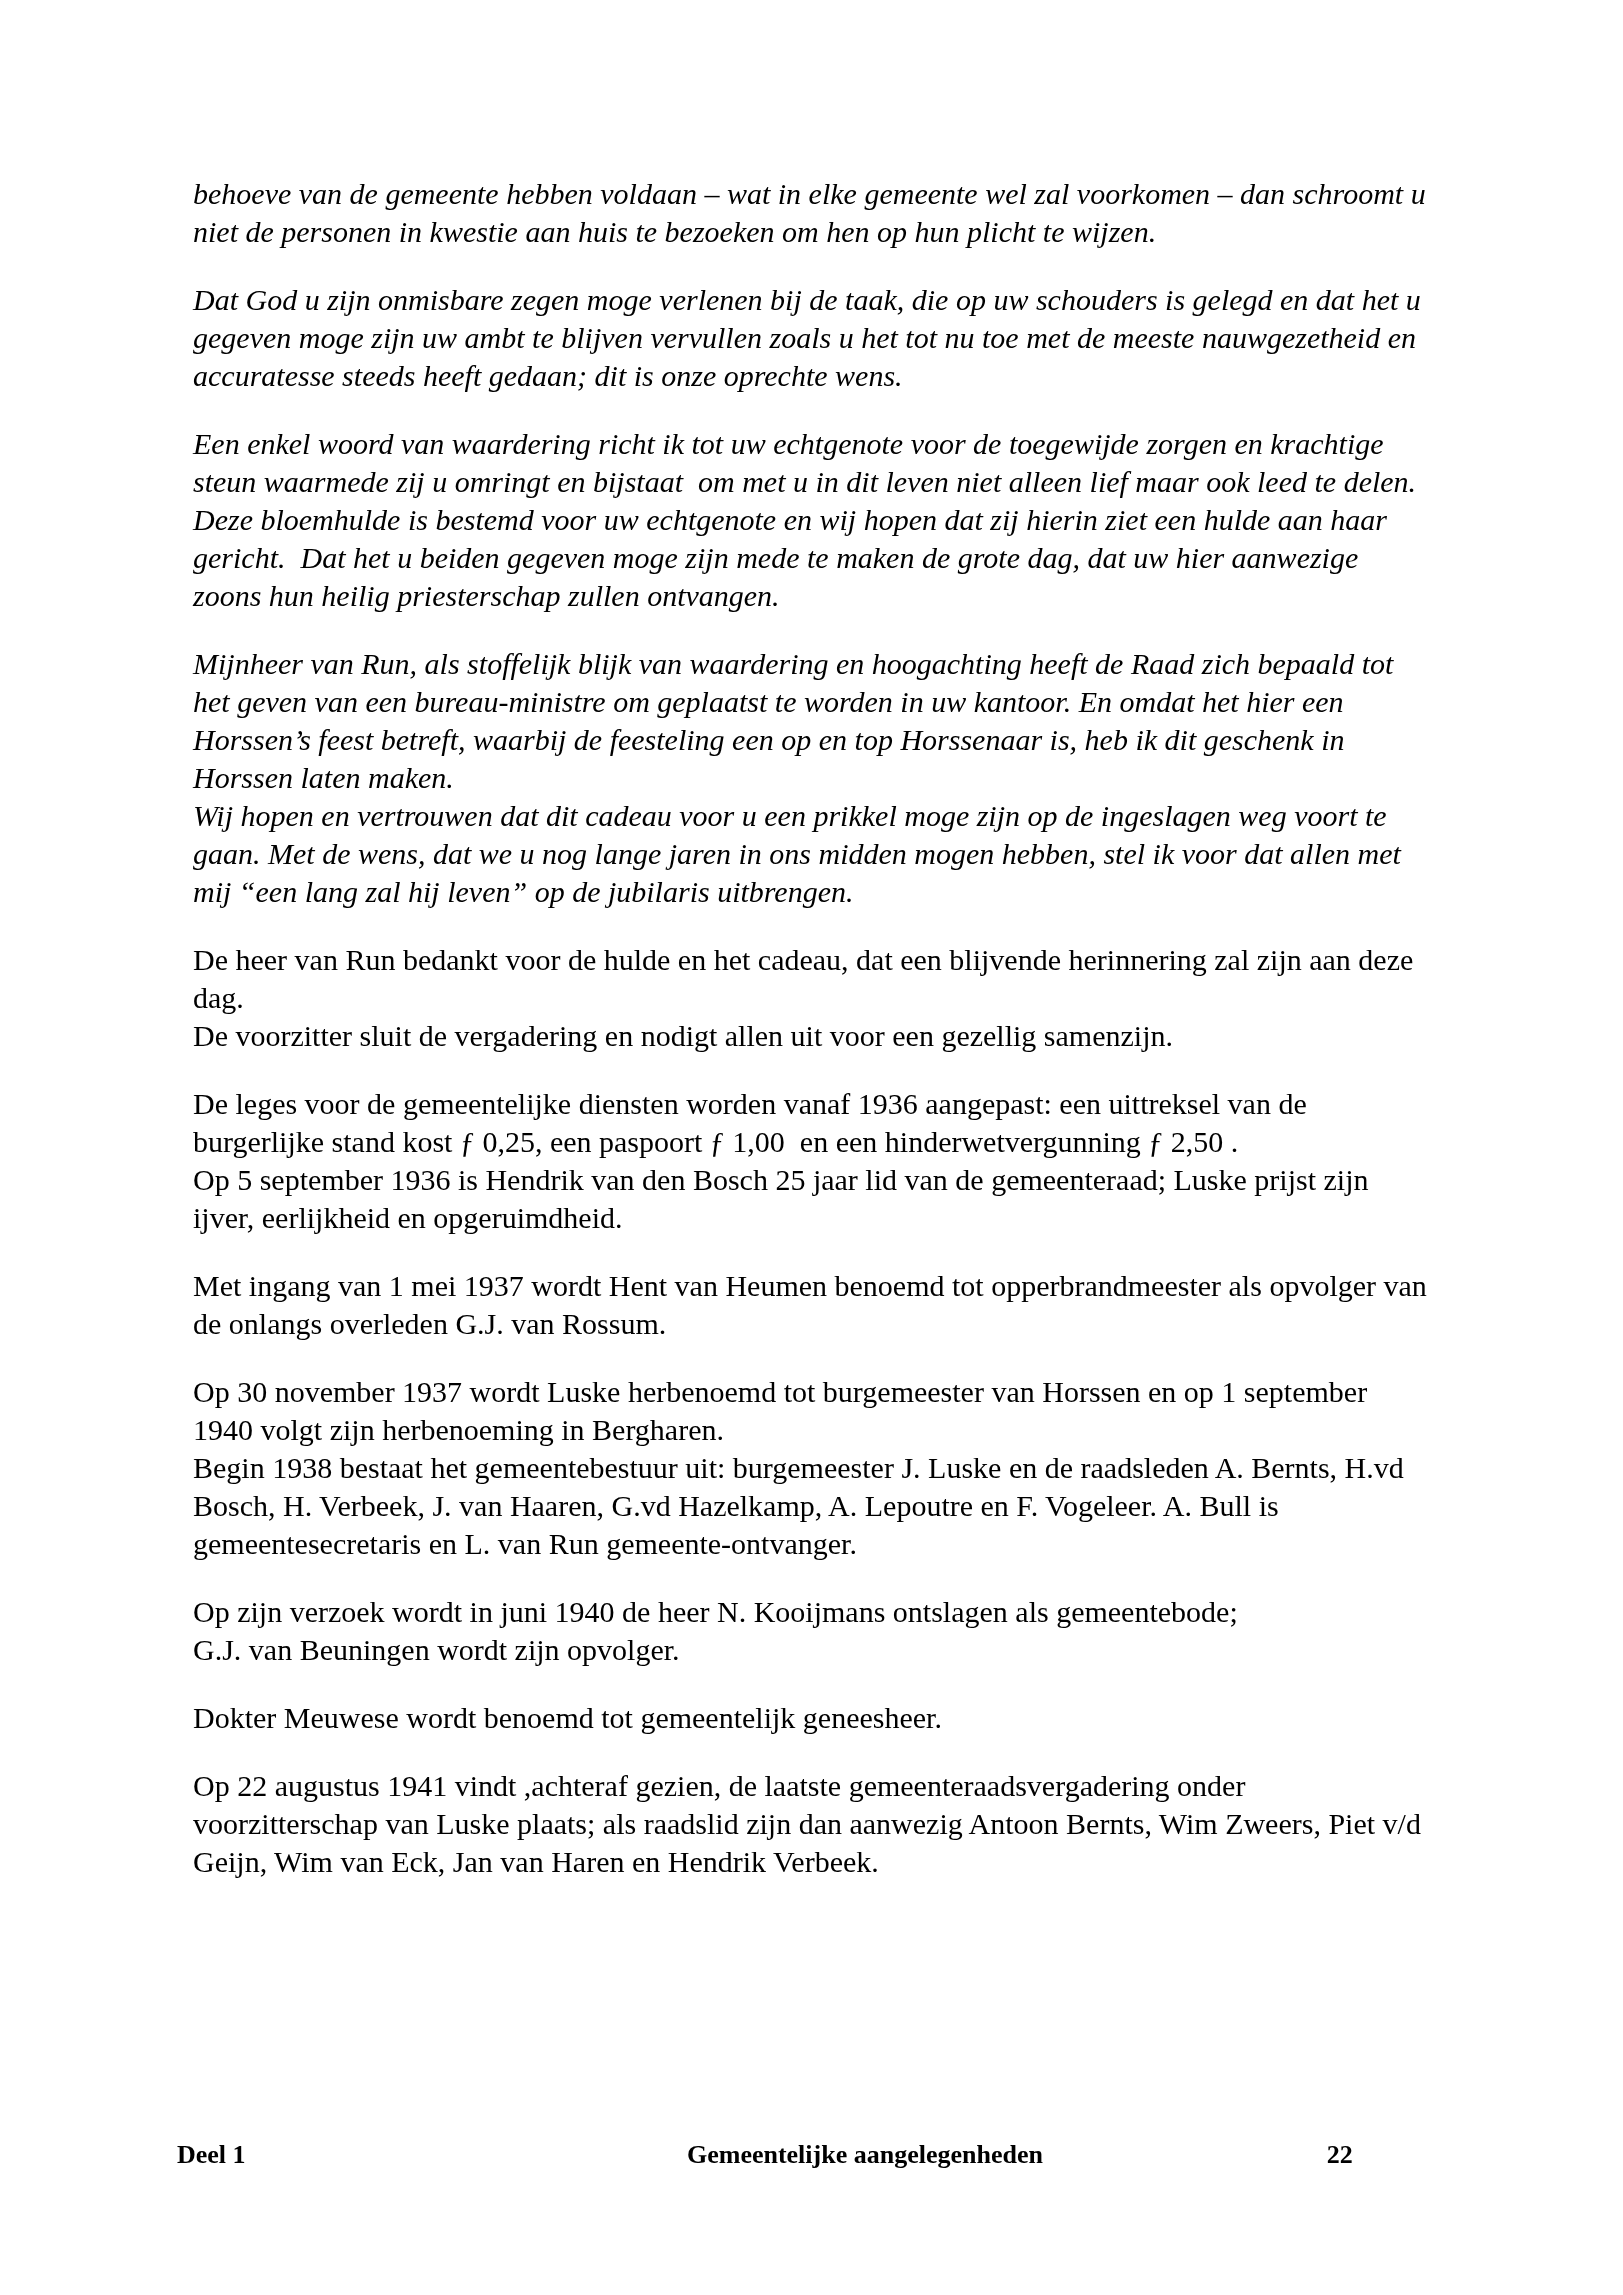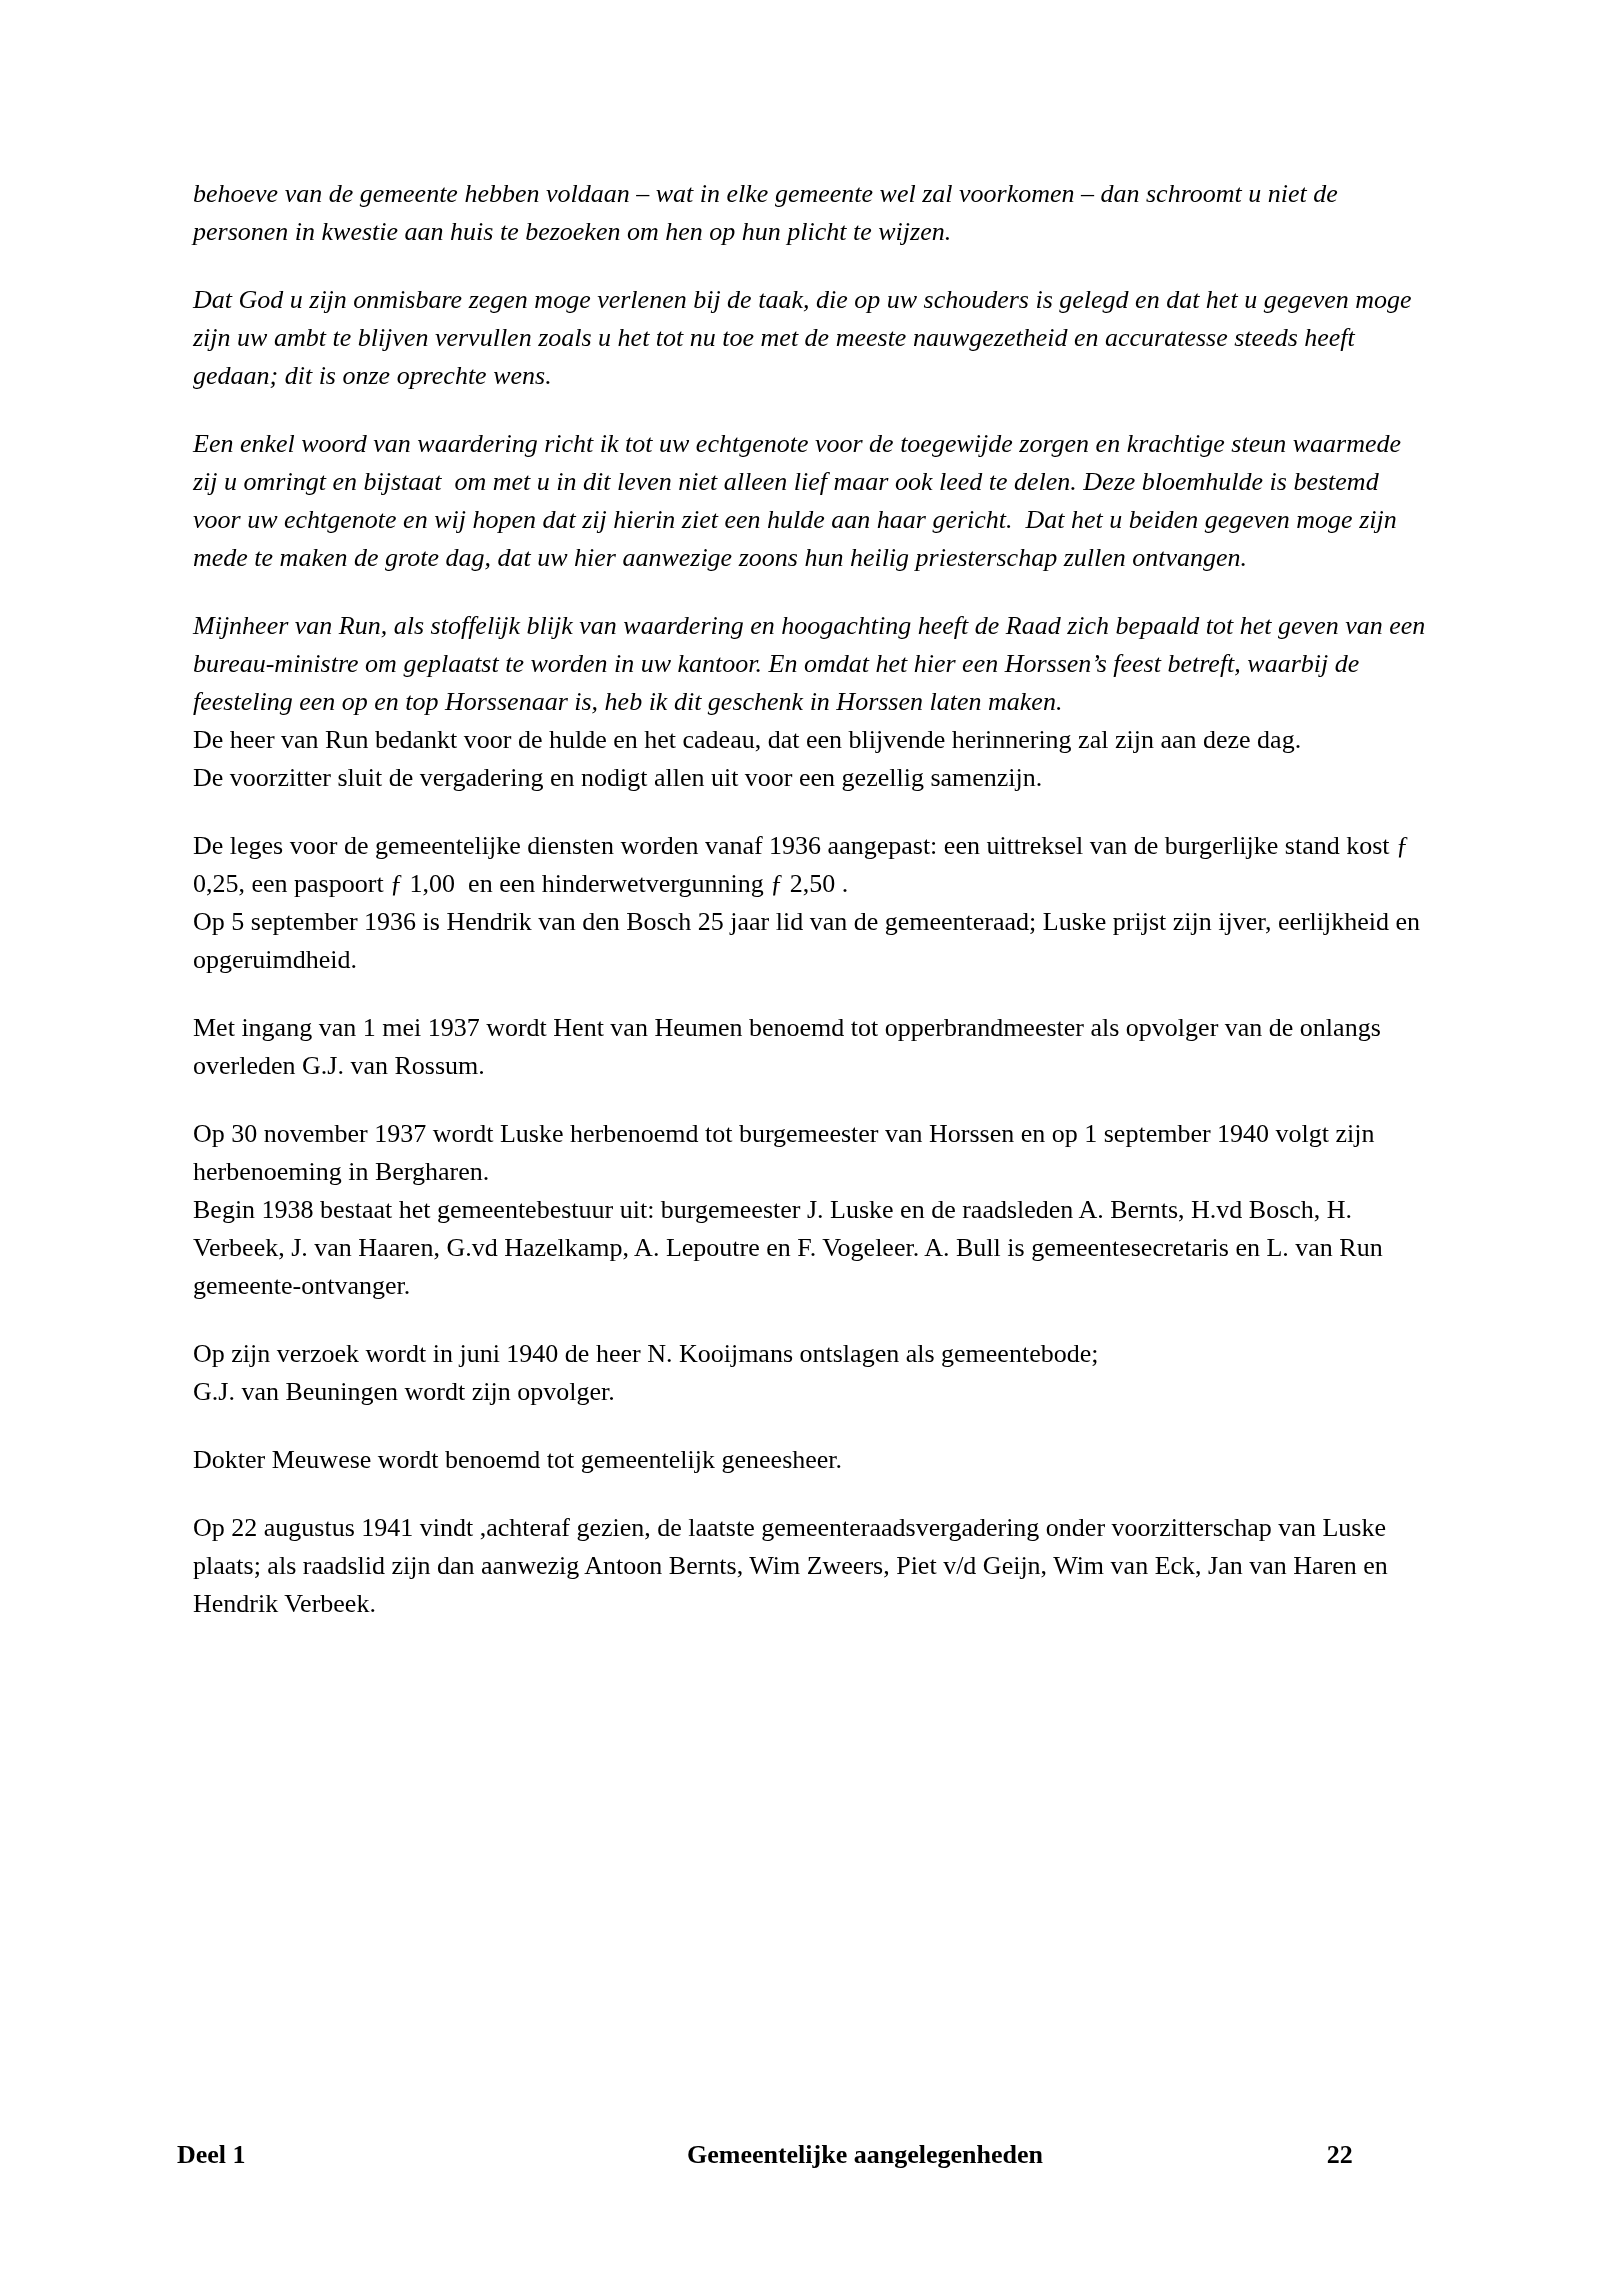--- a/index.html
+++ b/index.html
@@ -17,21 +17,21 @@
     color: #000000;
     overflow: hidden;
   }
   .content {
     position: absolute;
     left: 193px;
     top: 175px;
     width: 1237px;
   }
   .para {
-    font-size: 26px;
+    font-size: 30px;
     line-height: 38px;
     margin: 0 0 30px 0;
     text-align: left;
     white-space: pre-wrap;
   }
   .para.italic {
     font-style: italic;
   }
   .para.tight {
     margin-bottom: 0;
@@ -64,20 +64,21 @@
 </head>
 <body>
 
 <div class="page">
 
   <div class="content">
     <p class="para italic">behoeve van de gemeente hebben voldaan – wat in elke gemeente wel zal voorkomen – dan schroomt u niet de personen in kwestie aan huis te bezoeken om hen op hun plicht te wijzen.</p>
     <p class="para italic">Dat God u zijn onmisbare zegen moge verlenen bij de taak, die op uw schouders is gelegd en dat het u gegeven moge zijn uw ambt te blijven vervullen zoals u het tot nu toe met de meeste nauwgezetheid en accuratesse steeds heeft gedaan; dit is onze oprechte wens.</p>
     <p class="para italic">Een enkel woord van waardering richt ik tot uw echtgenote voor de toegewijde zorgen en krachtige steun waarmede zij u omringt en bijstaat  om met u in dit leven niet alleen lief maar ook leed te delen. Deze bloemhulde is bestemd voor uw echtgenote en wij hopen dat zij hierin ziet een hulde aan haar gericht.  Dat het u beiden gegeven moge zijn mede te maken de grote dag, dat uw hier aanwezige zoons hun heilig priesterschap zullen ontvangen.</p>
     <p class="para italic tight">Mijnheer van Run, als stoffelijk blijk van waardering en hoogachting heeft de Raad zich bepaald tot het geven van een bureau-ministre om geplaatst te worden in uw kantoor. En omdat het hier een Horssen’s feest betreft, waarbij de feesteling een op en top Horssenaar is, heb ik dit geschenk in Horssen laten maken.</p>
+    <p class="para italic">Wij hopen en vertrouwen dat dit cadeau voor u een prikkel moge zijn op de ingeslagen weg voort te gaan. Met de wens, dat we u nog lange jaren in ons midden mogen hebben, stel ik voor dat allen met mij “een lang zal hij leven” op de jubilaris uitbrengen.</p>
     <p class="para">De heer van Run bedankt voor de hulde en het cadeau, dat een blijvende herinnering zal zijn aan deze dag.
 De voorzitter sluit de vergadering en nodigt allen uit voor een gezellig samenzijn.</p>
     <p class="para">De leges voor de gemeentelijke diensten worden vanaf 1936 aangepast: een uittreksel van de burgerlijke stand kost ƒ 0,25, een paspoort ƒ 1,00  en een hinderwetvergunning ƒ 2,50 .
 Op 5 september 1936 is Hendrik van den Bosch 25 jaar lid van de gemeenteraad; Luske prijst zijn ijver, eerlijkheid en opgeruimdheid.</p>
     <p class="para">Met ingang van 1 mei 1937 wordt Hent van Heumen benoemd tot opperbrandmeester als opvolger van de onlangs overleden G.J. van Rossum.</p>
     <p class="para">Op 30 november 1937 wordt Luske herbenoemd tot burgemeester van Horssen en op 1 september 1940 volgt zijn herbenoeming in Bergharen.
 Begin 1938 bestaat het gemeentebestuur uit: burgemeester J. Luske en de raadsleden A. Bernts, H.vd Bosch, H. Verbeek, J. van Haaren, G.vd Hazelkamp, A. Lepoutre en F. Vogeleer. A. Bull is gemeentesecretaris en L. van Run gemeente-ontvanger.</p>
     <p class="para">Op zijn verzoek wordt in juni 1940 de heer N. Kooijmans ontslagen als gemeentebode;
 G.J. van Beuningen wordt zijn opvolger.</p>
     <p class="para">Dokter Meuwese wordt benoemd tot gemeentelijk geneesheer.</p>

